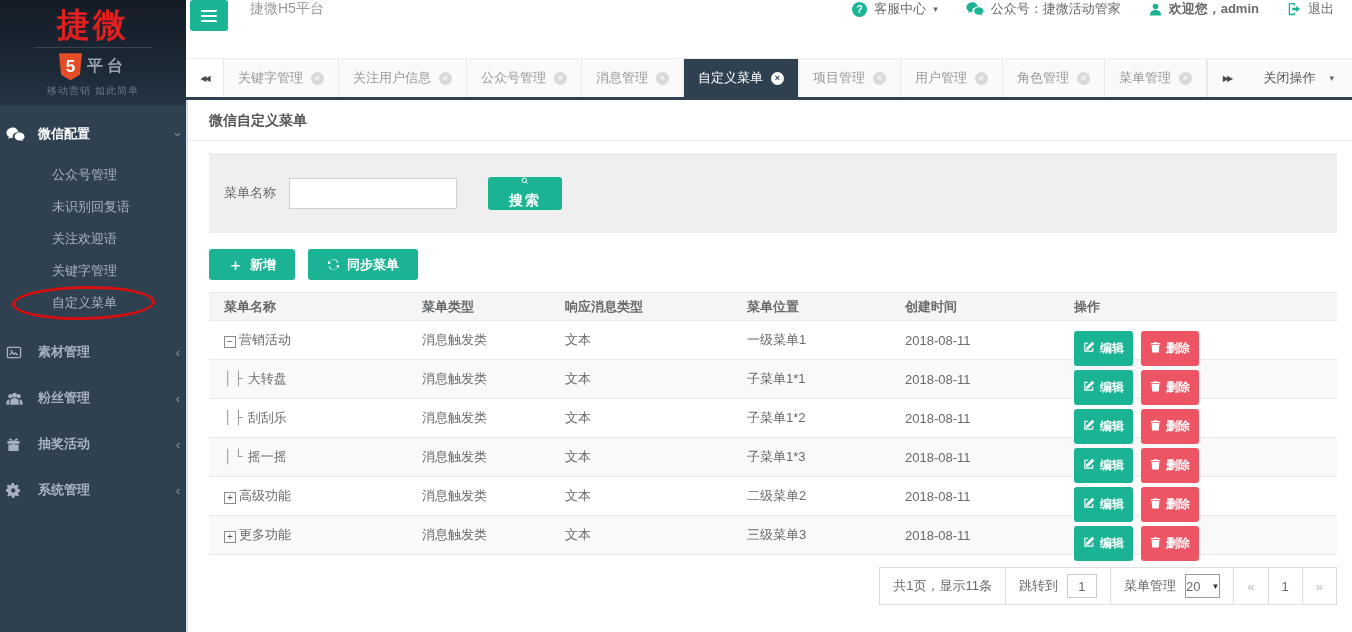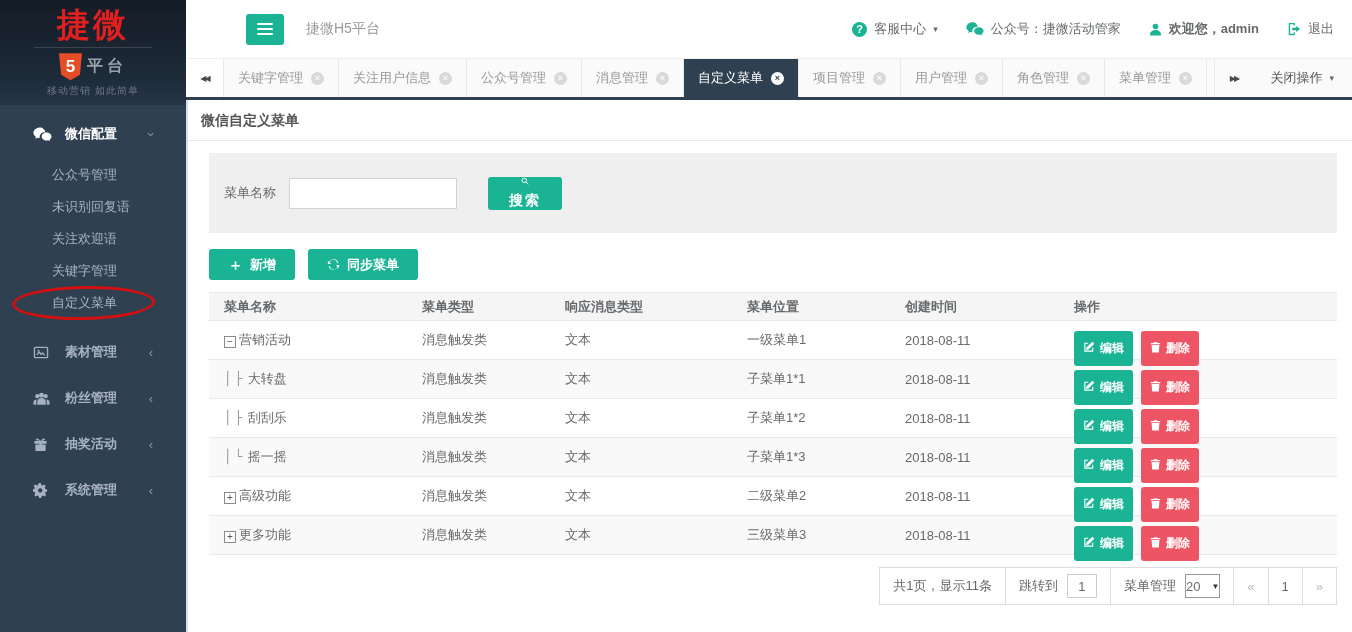--- a/index.html
+++ b/index.html
@@ -9,55 +9,55 @@
   
   .sidebar { position:absolute; left:0; top:0; width:186px; height:632px; background:#2f4050; }
   .logo { height:105px; background:linear-gradient(180deg,#141c26 0%,#1d2a38 70%,#263445 100%); display:flex; flex-direction:column; align-items:center; justify-content:center; }
   .logo-jiewei { color:#e01f1f; font-size:33px; font-weight:bold; letter-spacing:3px; line-height:1.1; }
   .logo-div { width:118px; border-top:1px solid rgba(255,255,255,.14); margin:4px 0 5px; }
   .logo-row { display:flex; align-items:center; gap:5px; }
   .shield { width:23px; height:27px; background:#e44d26; clip-path:polygon(0 0,100% 0,91% 80%,50% 100%,9% 80%); display:flex; align-items:center; justify-content:center; color:#fff; font-weight:bold; font-size:17px; }
   .logo-platform { color:#97a1ac; font-size:16px; font-weight:bold; letter-spacing:4px; }
   .logo-tagline { color:#6d7885; font-size:10px; margin-top:4px; letter-spacing:1px; }
   .nav { padding-top:6px; }
-  .nav-section { height:46px; display:flex; align-items:center; padding:0 33px; color:#a7b1c2; font-weight:bold; cursor:pointer; }
+  .nav-section { height:46px; display:flex; align-items:center; padding:0 6px; color:#a7b1c2; font-weight:bold; cursor:pointer; }
   .nav-section.open { color:#fff; }
   .nav-section .nico { width:24px; margin-right:8px; display:flex; align-items:center; }
   .nav-section .chev { margin-left:auto; font-size:13px; color:#8a97a5; font-weight:normal; }
   .chev-down { display:inline-block; transform:rotate(90deg); }
   .sub { padding:2px 0 10px; }
   .sub-item { height:32px; line-height:32px; padding-left:52px; color:#a7b1c2; cursor:pointer; position:relative; }
   .annotation-ellipse { position:absolute; left:12px; top:-1px; width:143px; height:34px; border:3px solid #d40f0f; border-radius:50%; transform:rotate(-1deg); pointer-events:none; }
 
   
   .main { position:absolute; left:186px; top:0; width:1166px; height:632px; background:#fff; }
-  .topbar { height:58px; display:flex; align-items:center; padding:0 18px 0 22px; background:#fff;margin-left:38px; }
+  .topbar { height:58px; display:flex; align-items:flex-start; padding:0 18px 0 4px; background:#fff; }
   .hamburger { width:38px; height:31px; background:#1ab394; border-radius:3px; display:flex; flex-direction:column; align-items:center; justify-content:center; gap:3px; cursor:pointer; }
   .hamburger i { display:block; width:16px; height:2px; background:#fff; border-radius:1px; }
   .app-title { margin-left:22px; color:#999; font-size:14px; }
   .top-right { margin-left:auto; display:flex; align-items:center; gap:28px; }
   .tr-item { display:flex; align-items:center; gap:7px; cursor:pointer; color:#676a6c; }
   .tr-item svg, .tr-item .qmark { color:#1ab394; flex:none; }
   .qmark { width:15px; height:15px; border-radius:50%; background:#1ab394; color:#fff !important; font-size:11px; font-weight:bold; text-align:center; line-height:15px; }
   .caret { font-size:9px; color:#676a6c; }
   .welcome-text { font-weight:bold; }
 
   
   .tabstrip { height:42px; background:#fafafa; border-bottom:3px solid #2f4050; display:flex; align-items:stretch; border-top:1px solid #eee; }
   .tab-scroll { width:38px; display:flex; align-items:center; justify-content:center; color:#4a4a4a; font-size:8px; letter-spacing:-2px; border-right:1px solid #e7eaec; cursor:pointer; background:#fff; }
   .tab-scroll.right { border-left:1px solid #e7eaec; border-right:none; margin-left:auto; background:transparent; }
   .tab { display:flex; align-items:center; gap:8px; padding:0 14px; color:#999; border-right:1px solid #e7eaec; cursor:pointer; white-space:nowrap; }
   .tab.active { background:#2f4050; color:#fff; }
   .close-dot { width:13px; height:13px; border-radius:50%; background:#d9d9d9; color:#fafafa; font-size:9px; line-height:13px; text-align:center; font-weight:bold; }
   .tab.active .close-dot { background:#fff; color:#2f4050; }
-  .close-ops { display:flex; align-items:center; gap:7px; padding:0 18px; color:#555; cursor:pointer; }
+  .close-ops { display:flex; align-items:center; gap:14px; padding:0 18px; color:#555; cursor:pointer; }
 
   
   .content { height:532px; border-left:2px solid #cfe0ee; background:#fff; }
-  .page-head { height:41px; line-height:41px; padding-left:13px; font-size:14px; font-weight:bold; color:#555; border-bottom:1px solid #e7eaec; }
+  .page-head { height:41px; line-height:41px; padding-left:21px; font-size:14px; font-weight:bold; color:#555; border-bottom:1px solid #e7eaec; }
   .search-panel { margin:12px 15px 0 21px; height:80px; background:#efefef; display:flex; align-items:center; padding-left:15px; }
   .search-label { margin-right:13px; }
   .search-input { width:168px; height:31px; border:1px solid #d2d2d2; background:#fff; padding:0 8px; font-size:13px; color:#676a6c; outline:none; }
   .btn-search { margin-left:31px; height:33px; padding:0 21px; background:#1ab394; border:none; border-radius:3px; color:#fff; font-size:14px; font-weight:bold; display:flex; align-items:center; gap:7px; cursor:pointer; letter-spacing:2px;flex-direction:column; }
   .toolbar { margin:16px 15px 0 21px; display:flex; gap:13px; }
   .btn-green { height:31px; padding:0 19px; background:#1ab394; border:none; border-radius:3px; color:#fff; font-size:13px; font-weight:bold; display:flex; align-items:center; gap:7px; cursor:pointer; }
   .plus-glyph { font-size:15px; font-weight:bold; line-height:1; }
 
   .tbl { margin:12px 15px 0 21px; border-top:1px solid #e7eaec; }
   .tr { display:flex; align-items:center; border-bottom:1px solid #e7eaec; }

